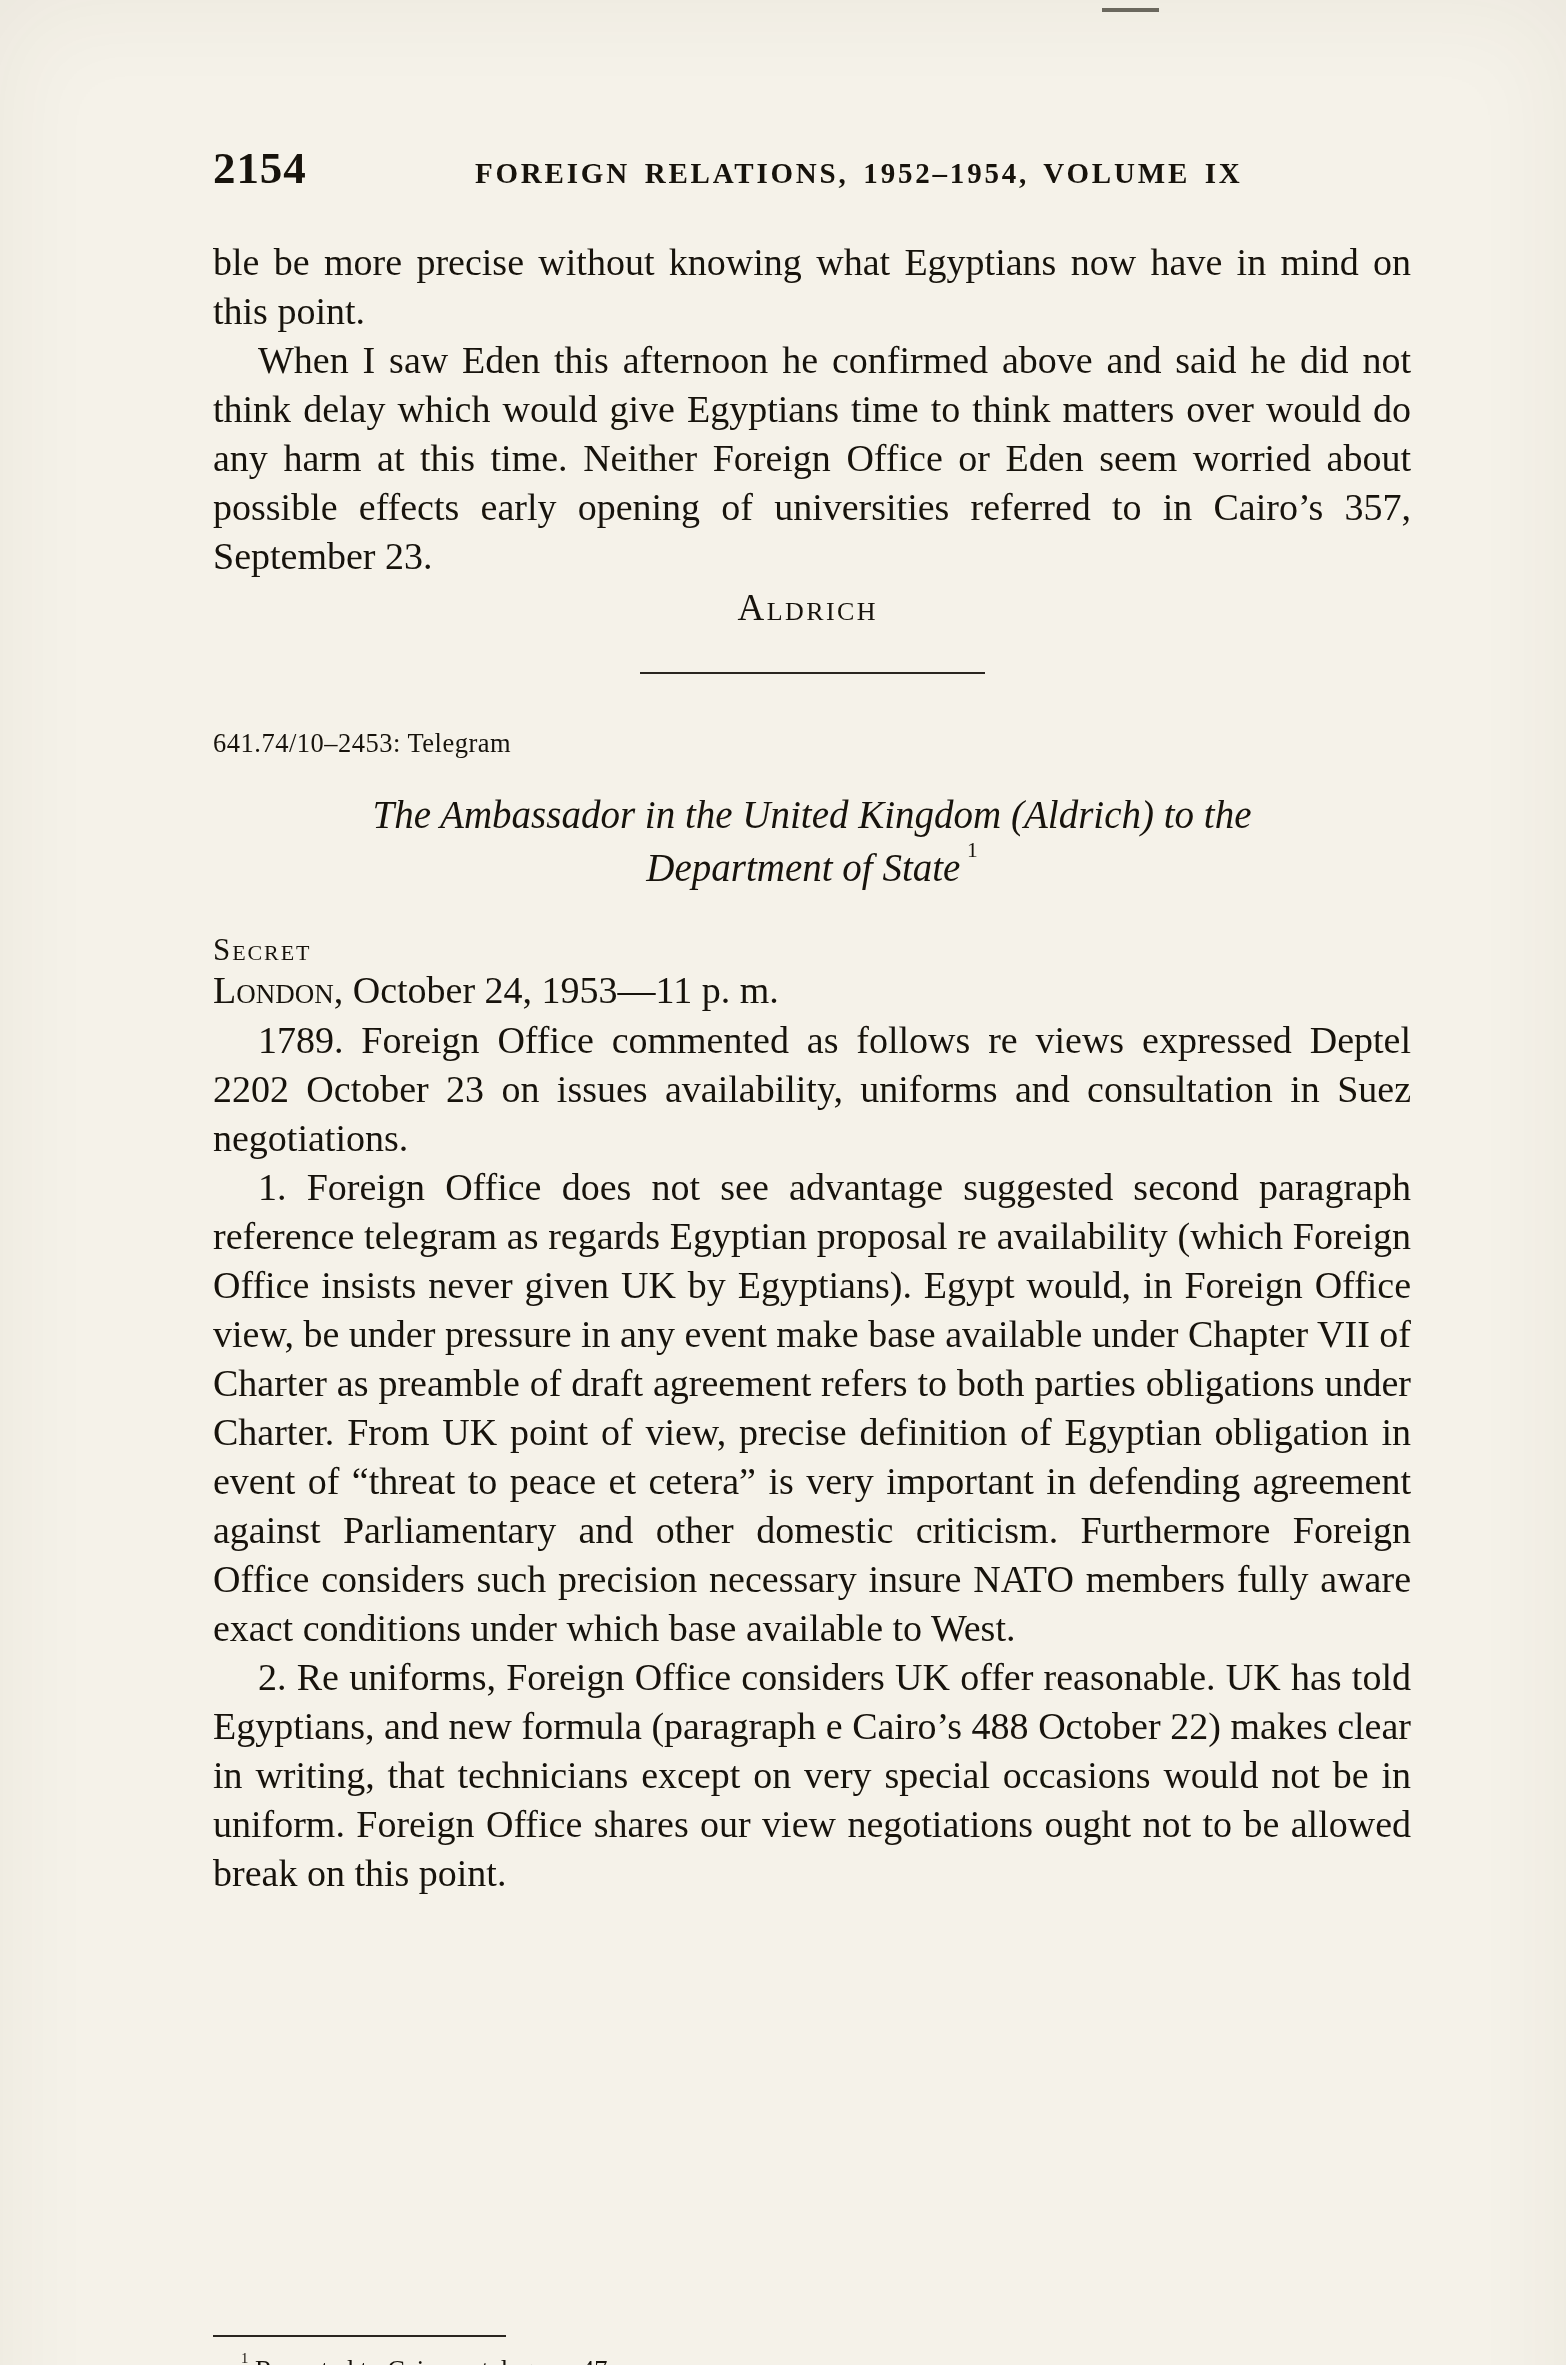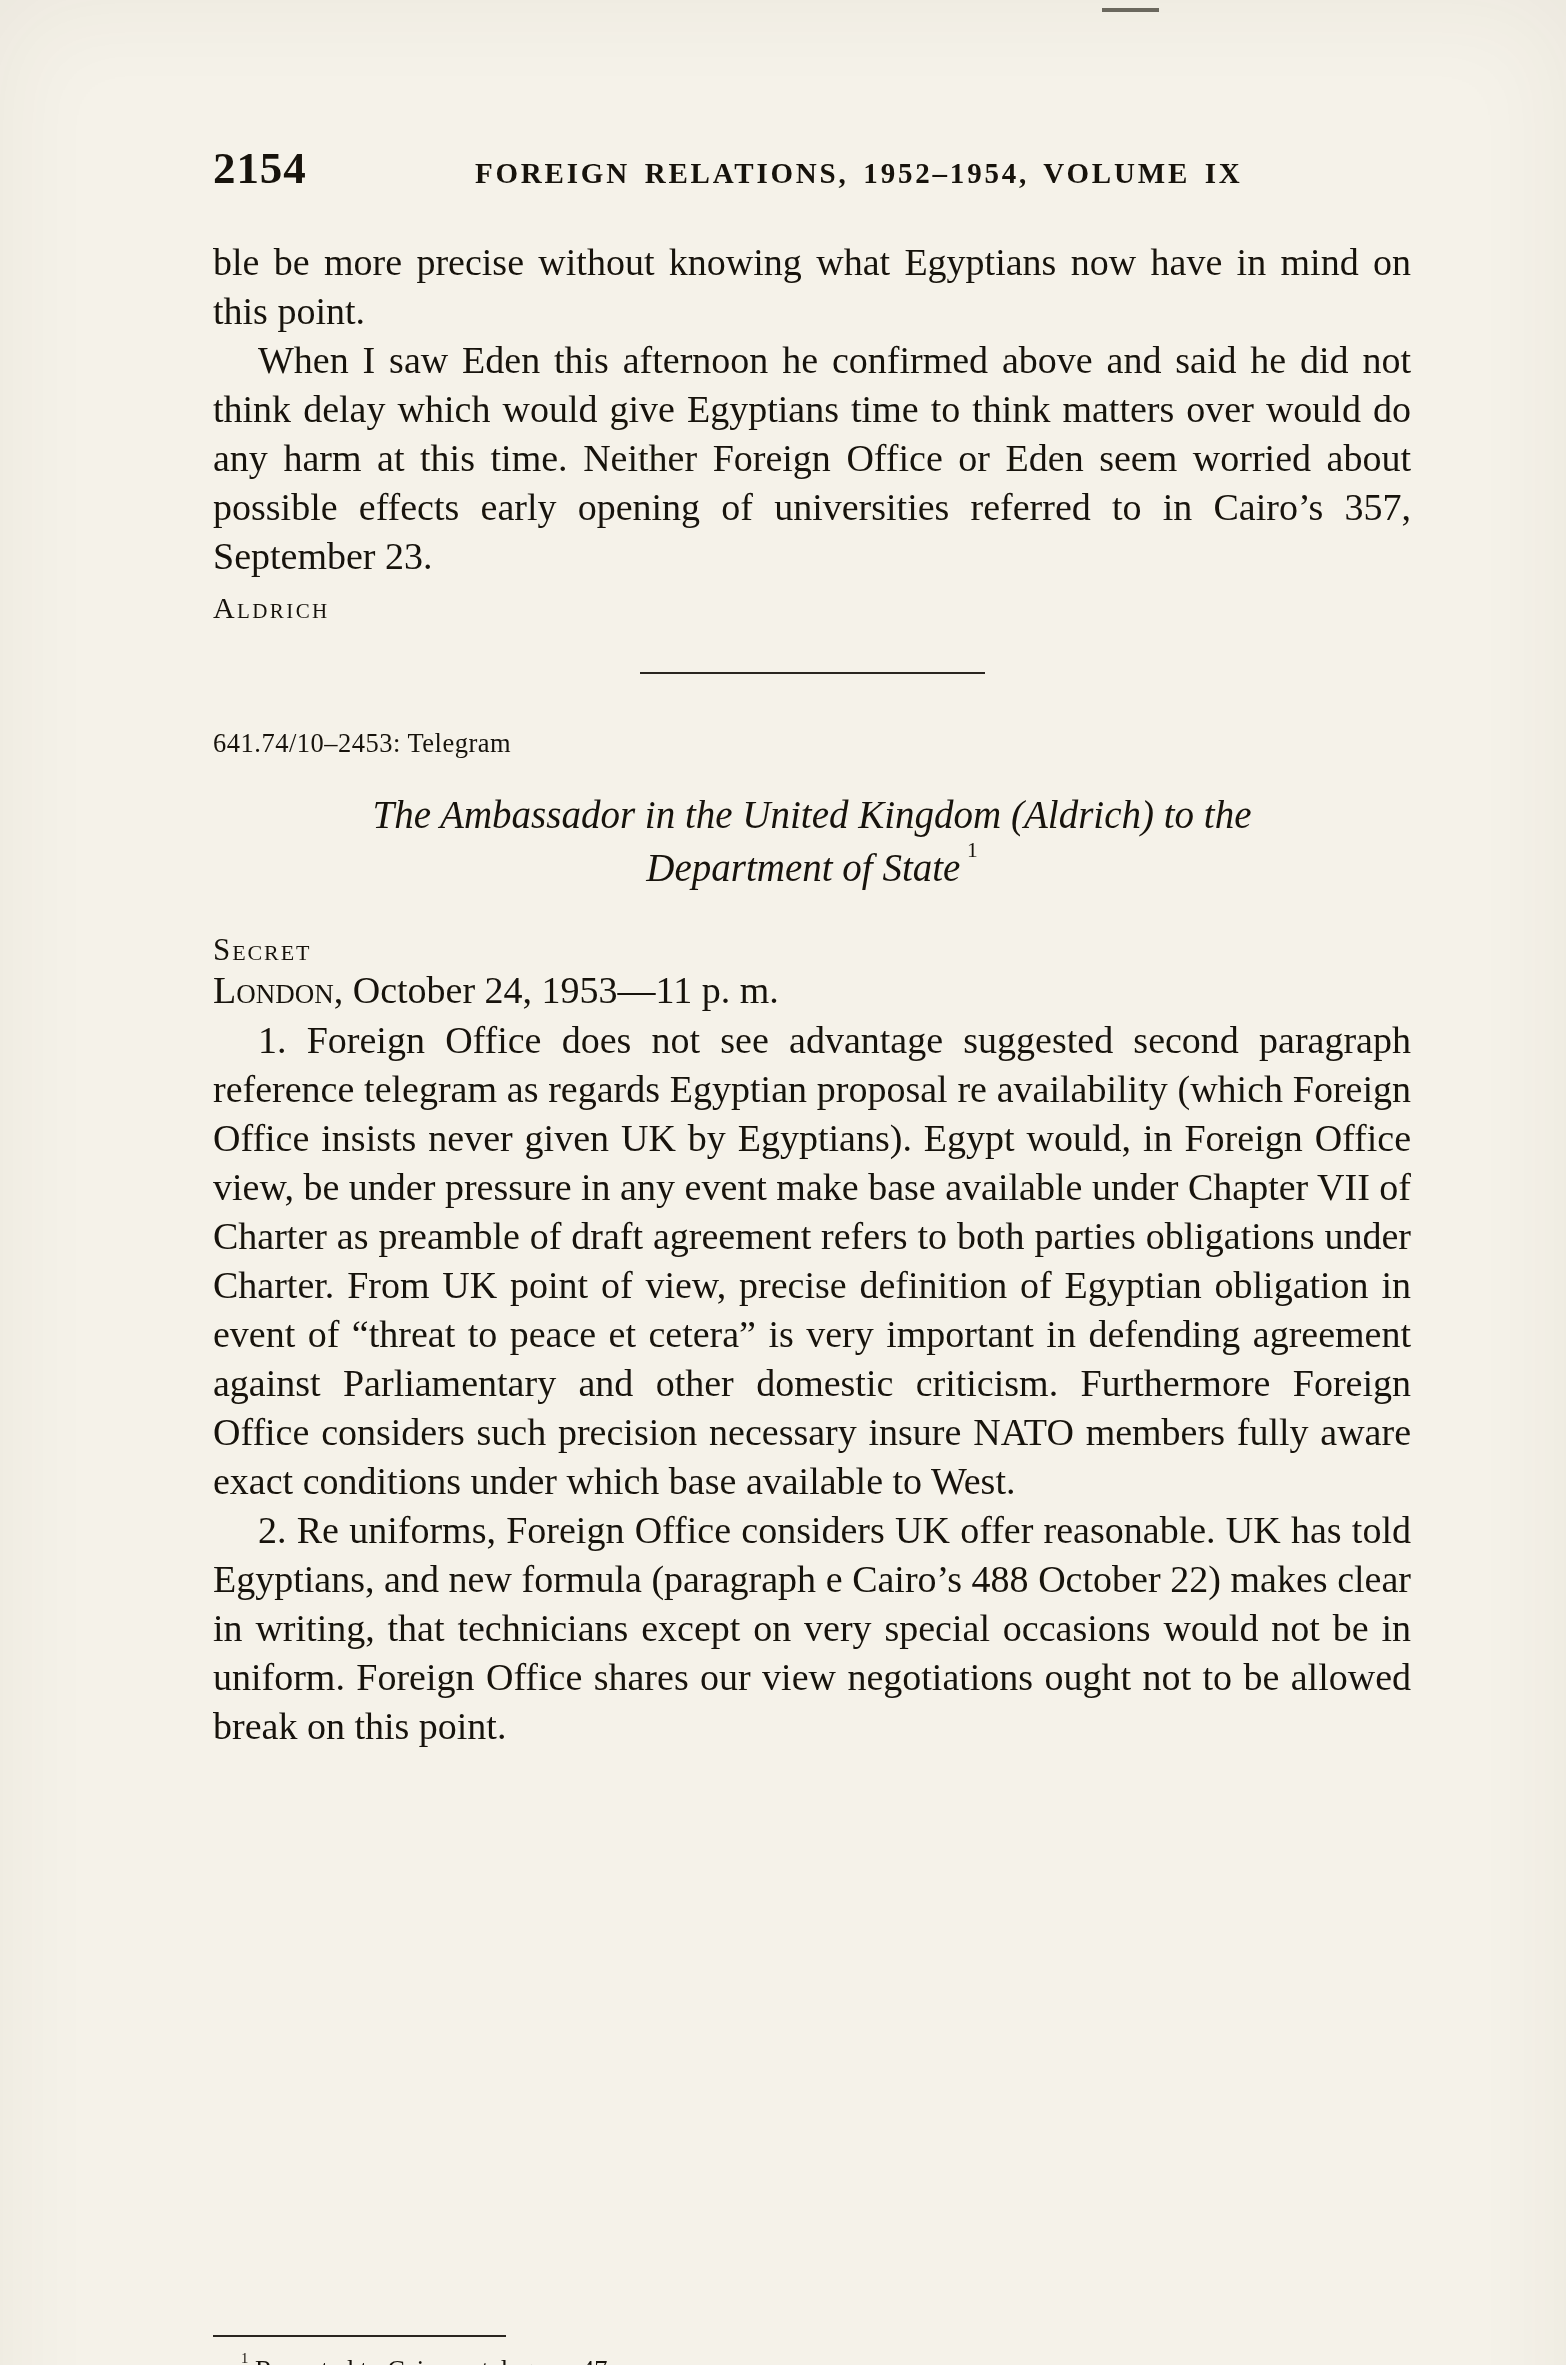--- a/index.html
+++ b/index.html
@@ -48,24 +48,24 @@
   
   .body-par {
     font-size: 38px;
     line-height: 49px;
     text-align: justify;
     text-indent: 45px;
   }
   .no-indent { text-indent: 0; }
 
   .signature {
-    font-size: 30px;
+    font-size: 37px;
     line-height: 49px;
     margin-top: 1.9px;
-    text-align: left;
+    text-align: center;
     font-variant: small-caps;
     letter-spacing: 2.4px;
     padding-right: 8.5px;
   }
 
   
   .doc-divider {
     width: 345px;
     height: 1.9px;
     background: #2a2620;
@@ -171,20 +171,21 @@
     <h3 class="doc-title">
       <span>The Ambassador in the United Kingdom (Aldrich) to the</span><br>
       <span>Department of State</span><sup>1</sup>
     </h3>
 
     <div class="dateline-row">
       <span class="classification">Secret</span>
       <span class="dateline"><span class="smallcaps">London</span><span>, October 24, 1953—11 p. m.</span></span>
     </div>
 
+    <p class="body-par">1789. Foreign Office commented as follows re views expressed Deptel 2202 October 23 on issues availability, uniforms and consultation in Suez negotiations.</p>
     <p class="body-par">1. Foreign Office does not see advantage suggested second paragraph reference telegram as regards Egyptian proposal re availability (which Foreign Office insists never given UK by Egyptians). Egypt would, in Foreign Office view, be under pressure in any event make base available under Chapter VII of Charter as preamble of draft agreement refers to both parties obligations under Charter. From UK point of view, precise definition of Egyptian obligation in event of “threat to peace et cetera” is very important in defending agreement against Parliamentary and other domestic criticism. Furthermore Foreign Office considers such precision necessary insure NATO members fully aware exact conditions under which base available to West.</p>
     <p class="body-par">2. Re uniforms, Foreign Office considers UK offer reasonable. UK has told Egyptians, and new formula (paragraph e Cairo’s 488 October 22) makes clear in writing, that technicians except on very special occasions would not be in uniform. Foreign Office shares our view negotiations ought not to be allowed break on this point.</p>
   </section>
 
   <footer class="footnotes">
     <div class="footnote-rule"></div>
     <p class="footnote"><sup>1</sup> <span>Repeated to Cairo as telegram 47.</span></p>
   </footer>
 
   <div class="scan-artifact-top"></div>

